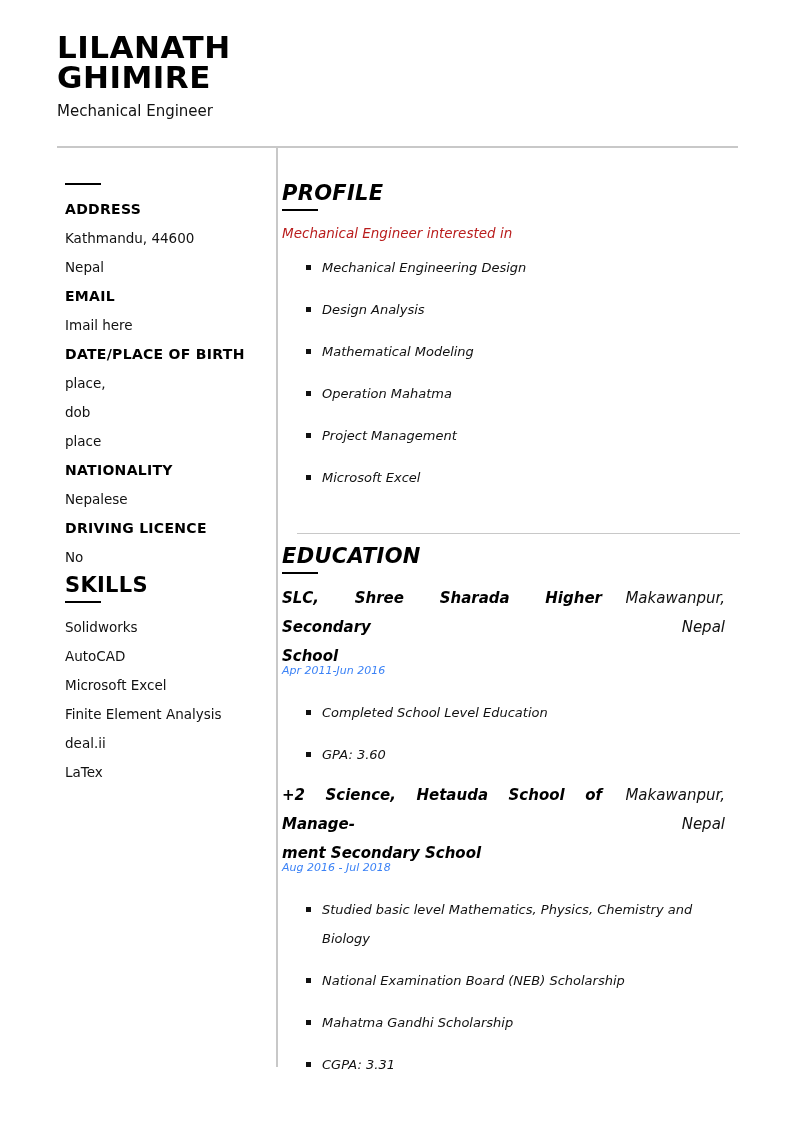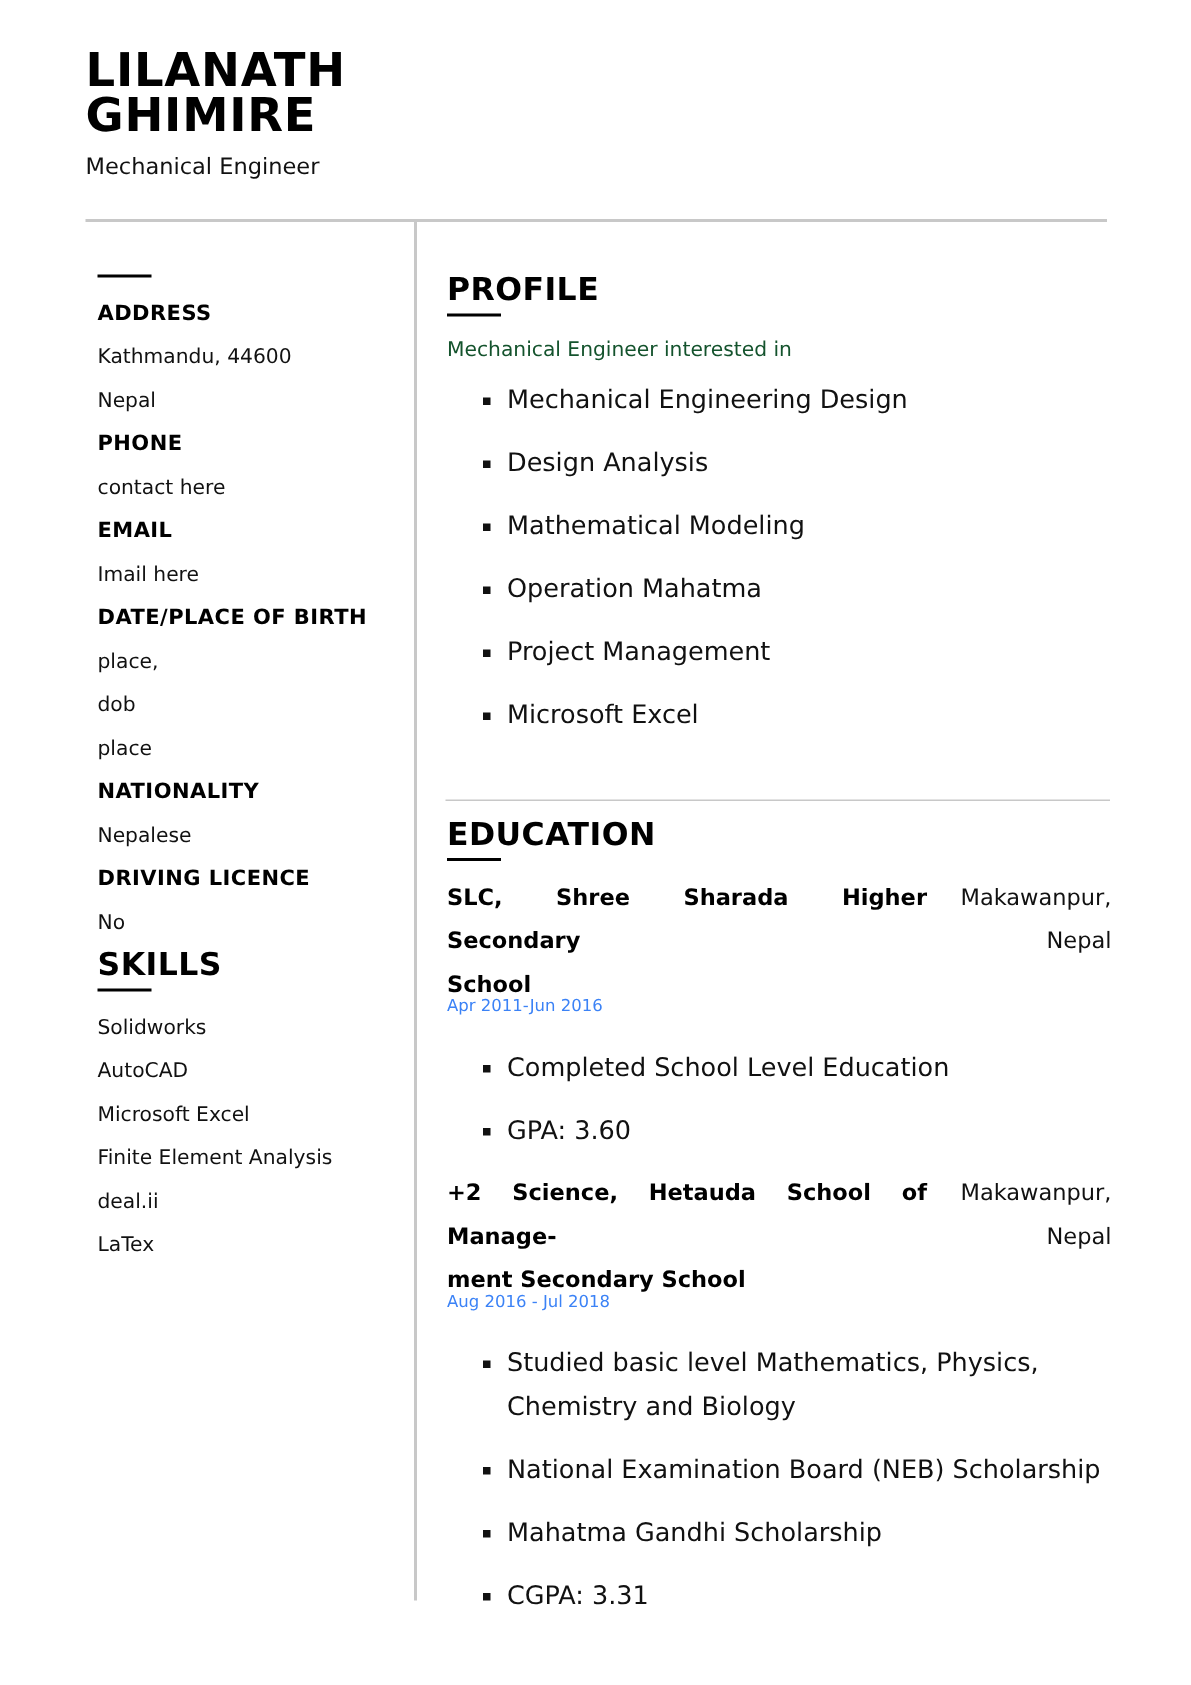--- a/index.html
+++ b/index.html
@@ -11,24 +11,24 @@
   .subtitle { position:absolute; left:57px; top:102px; font-size:15px; color:#111; }
   .hrule-top { position:absolute; left:57px; top:146px; width:681px; height:2px; background:#c8c8c8; }
   .vrule { position:absolute; left:276px; top:147px; width:2px; height:920px; background:#c8c8c8; }
 
   .left { position:absolute; left:65px; top:180px; width:200px; }
   .sec-title { font-size:21px; font-weight:bold; color:#000; letter-spacing:0.3px; line-height:26px; }
   .sec-underline { width:36px; height:2px; background:#000; margin-top:3px; }
   .lbl { font-size:14px; font-weight:bold; color:#000; letter-spacing:0.3px; height:29px; line-height:29px; }
   .val { font-size:13.5px; color:#111; height:29px; line-height:29px; }
 
-  .right { position:absolute; left:298px; width:443px; }
-  .intro { font-size:13.5px; color:#14532d; }
+  .right { position:absolute; left:282px; width:443px;font-style:italic; }
+  .intro { font-size:13.5px; color:#b91c1c; }
   ul.bul { list-style:none; margin:0; padding:0; }
-  ul.bul li { position:relative; padding-left:40px; font-size:17px; color:#111; line-height:29px; }
+  ul.bul li { position:relative; padding-left:40px; font-size:13px; color:#111; line-height:29px; }
   ul.bul li::before { content:""; position:absolute; left:24px; top:12px; width:5px; height:5px; background:#111; }
   .hrule-mid { position:absolute; left:297px; top:533px; width:443px; height:1px; background:#c8c8c8; }
 
   .edu-head { display:flex; justify-content:space-between; font-size:15px; }
   .edu-title { font-weight:bold; color:#000; width:320px; line-height:29px; text-align:justify; }
   .edu-loc { text-align:right; line-height:29px; color:#111; }
   .edu-date { font-size:11px; line-height:16px; margin-top:-8px; color:#3b82f6; }
 </style>
 </head>
 <body>
@@ -42,24 +42,20 @@
 <div class="vrule"></div>
 
 <div class="left">
   <div class="sec-underline"></div>
   <div style="height:10px"></div>
 
   <div>
     <div class="lbl">ADDRESS</div>
     <div class="val">Kathmandu, 44600</div>
     <div class="val">Nepal</div>
-  </div>
-  <div>
-    <div class="lbl">PHONE</div>
-    <div class="val">contact here</div>
   </div>
   <div>
     <div class="lbl">EMAIL</div>
     <div class="val">Imail here</div>
   </div>
   <div>
     <div class="lbl">DATE/PLACE OF BIRTH</div>
     <div class="val">place,</div>
     <div class="val">dob</div>
     <div class="val">place</div>

